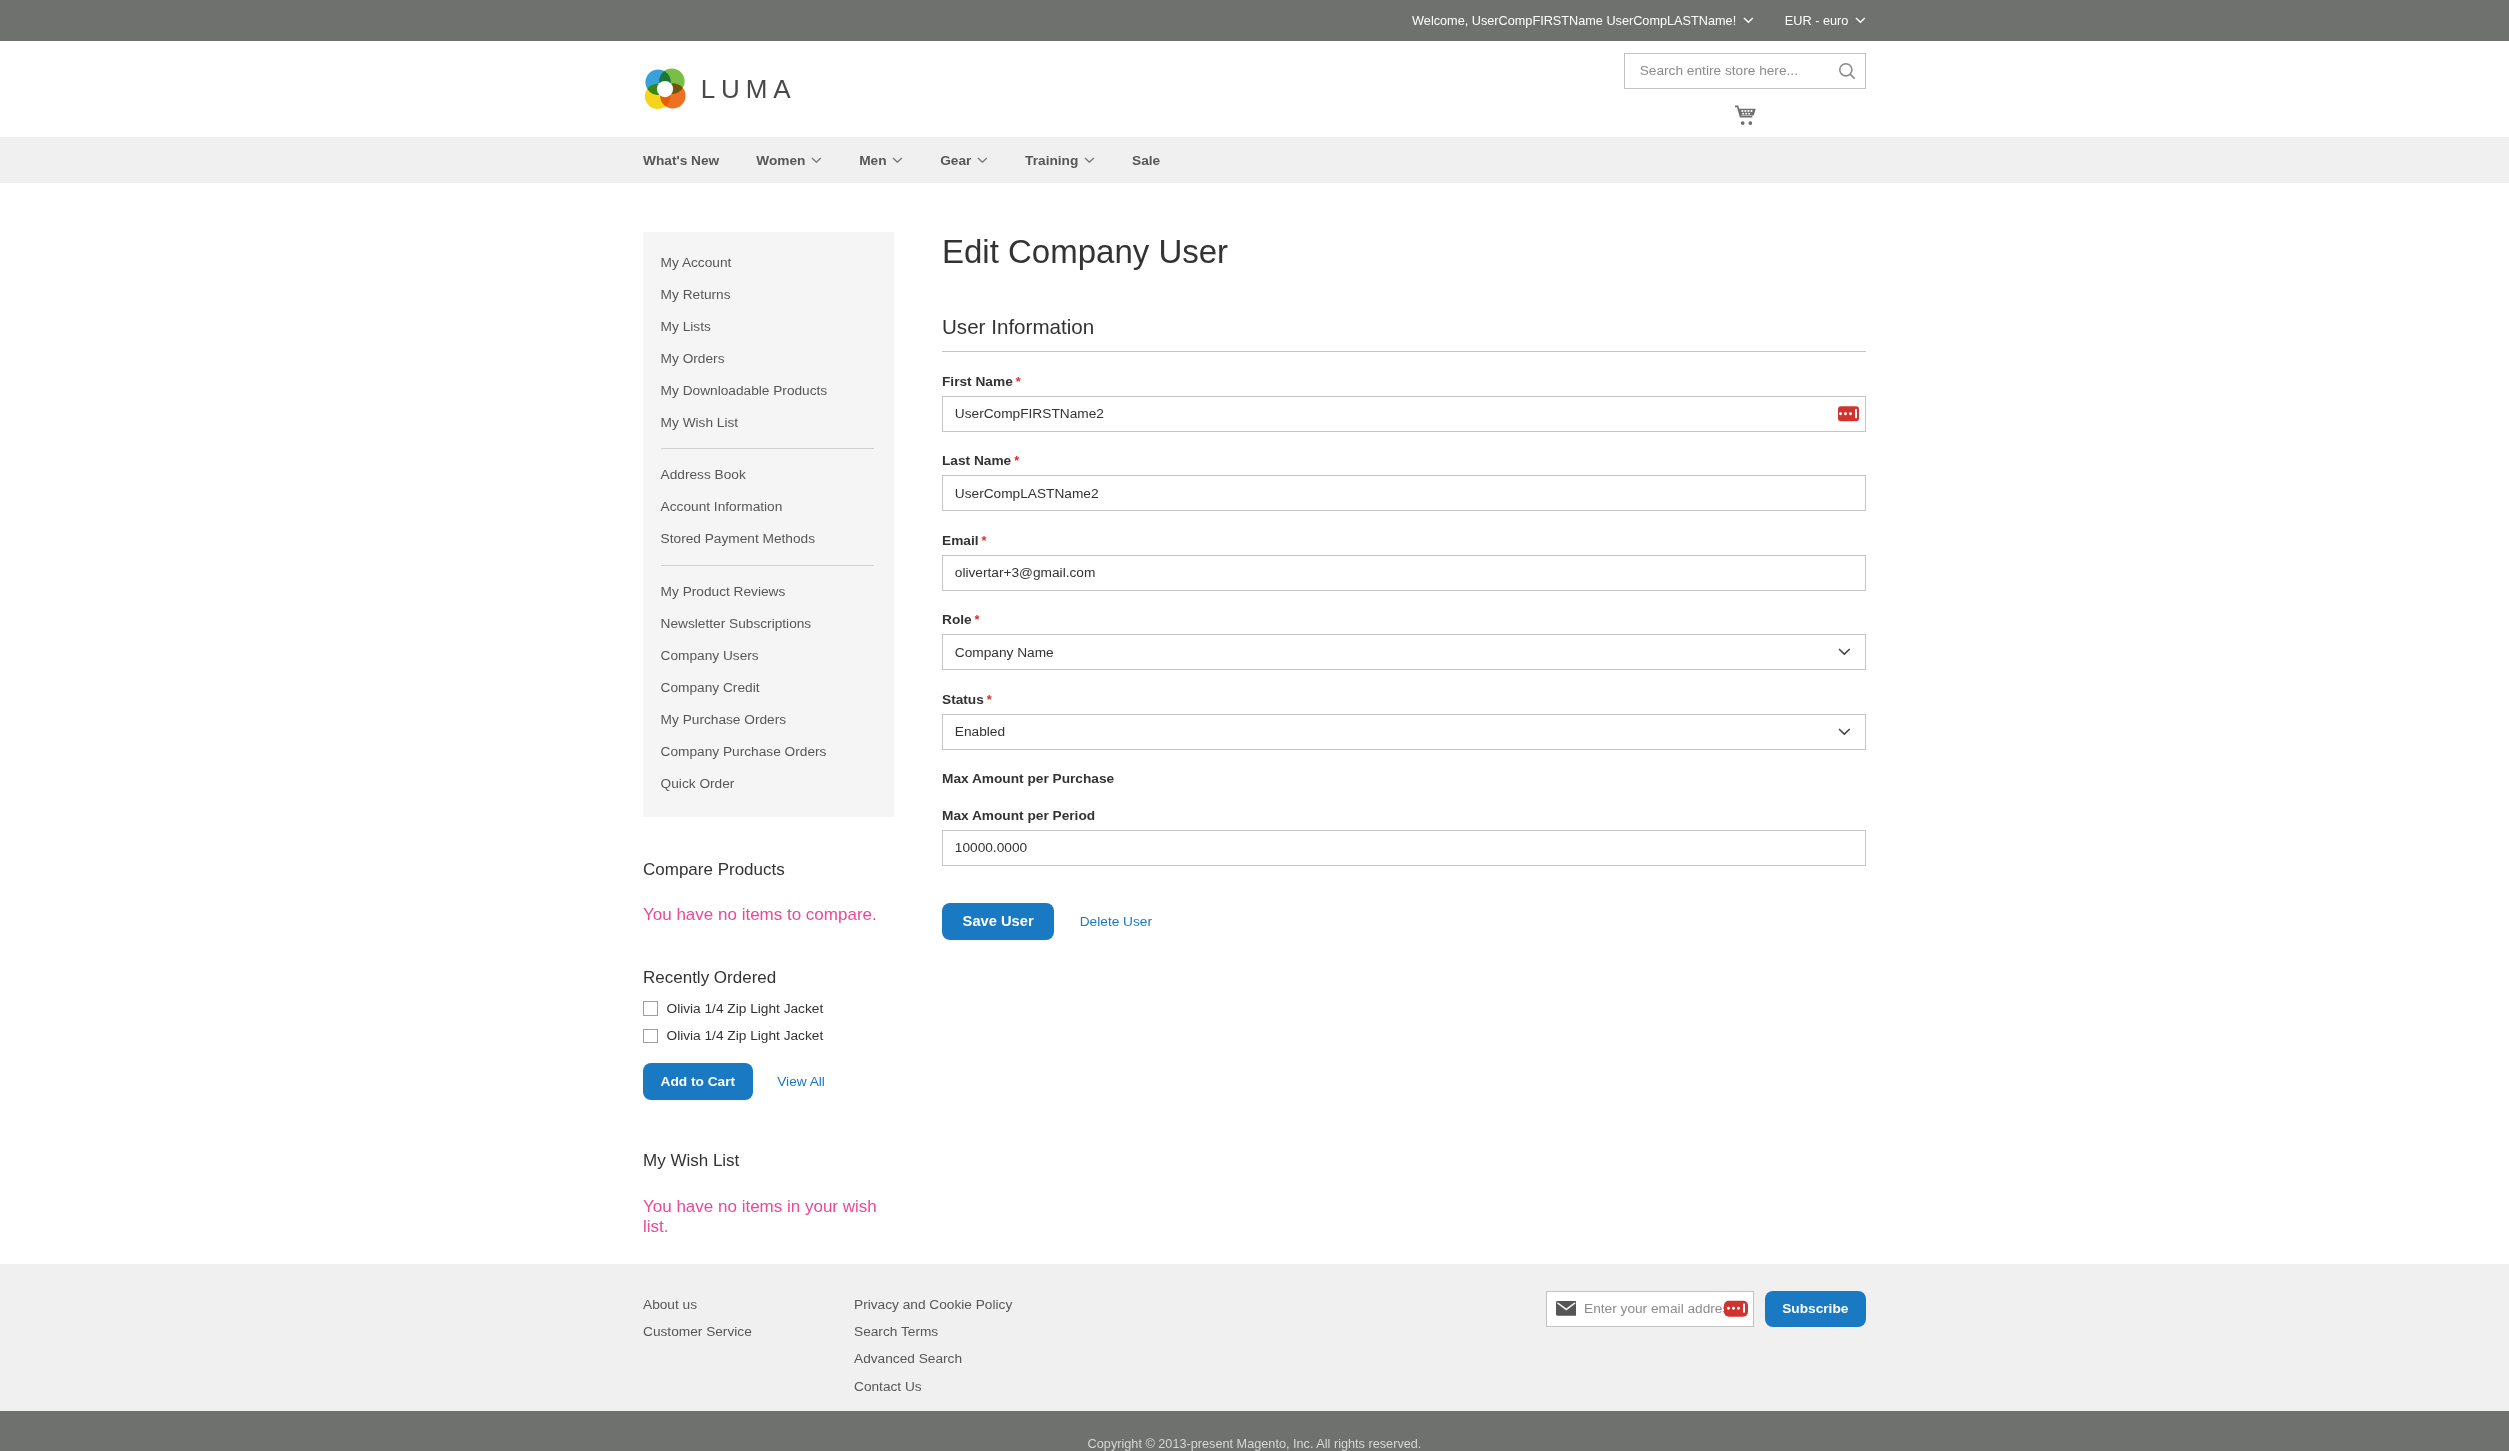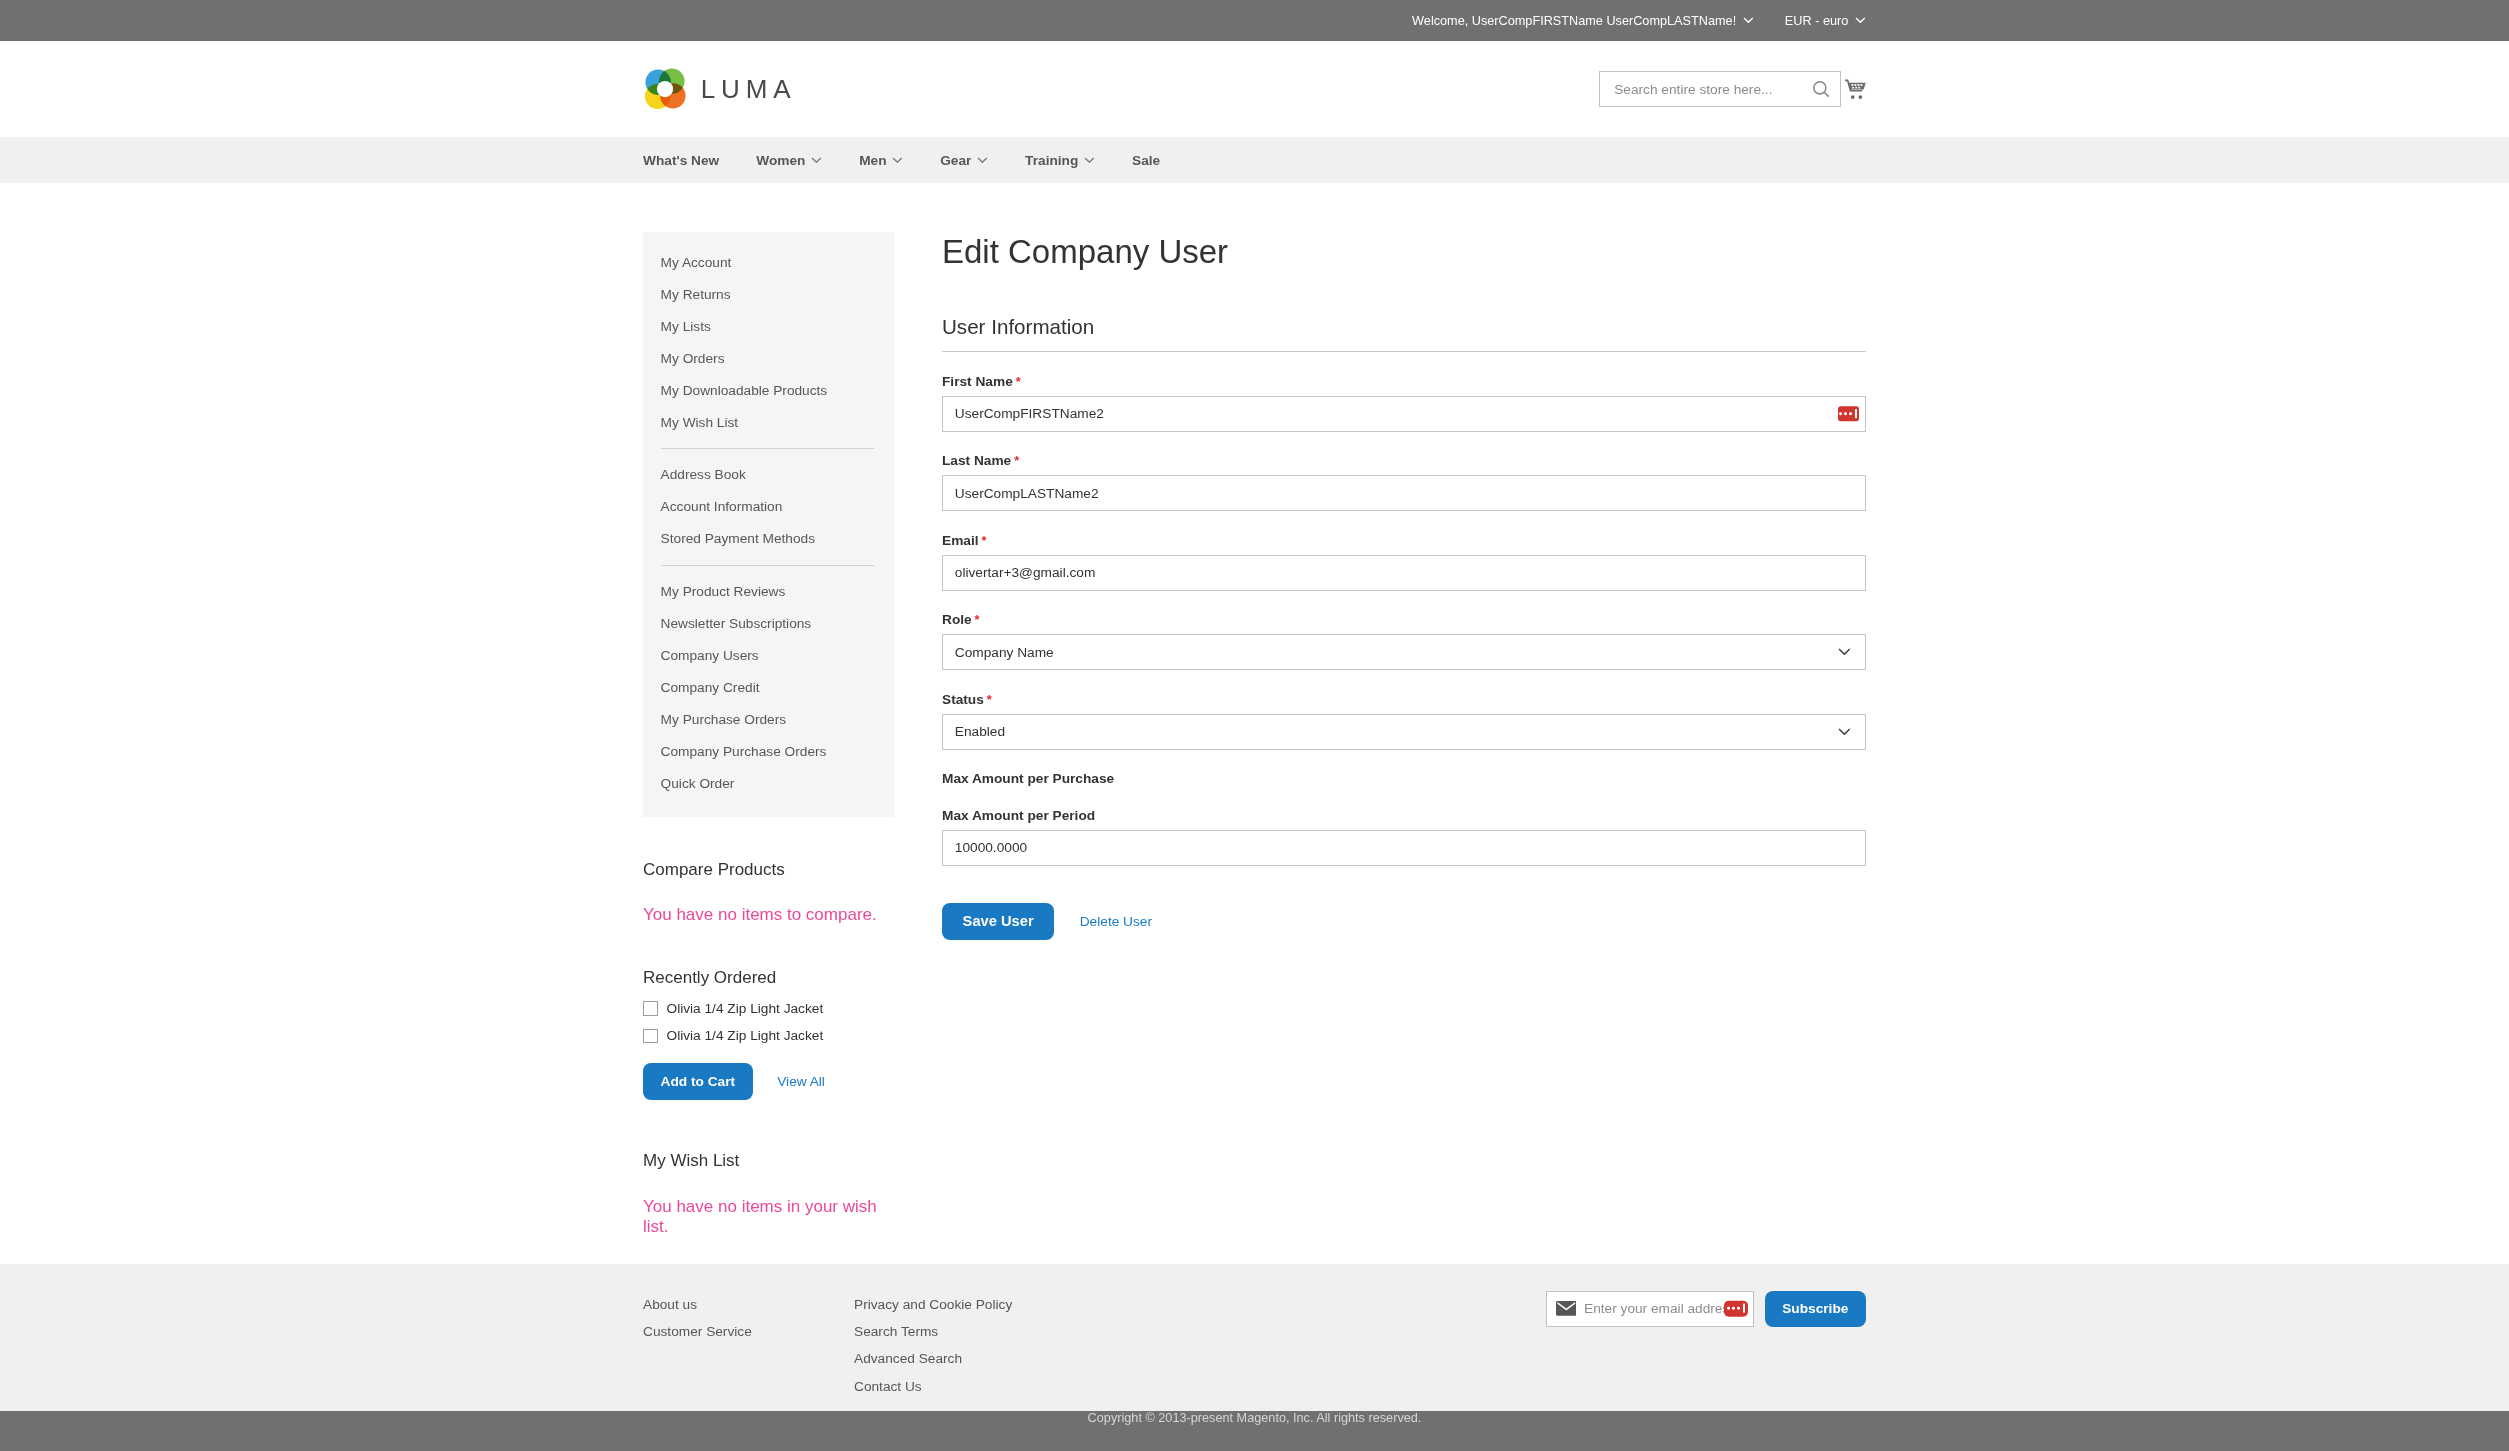--- a/index.html
+++ b/index.html
@@ -16,21 +16,21 @@
   
   .topbar { height:41px; background:#6e716e; }
   .topbar .container { height:100%; display:flex; justify-content:flex-end; align-items:center; gap:31px; }
   .topbar-item { display:flex; align-items:center; gap:6.9px; color:#fff; font-size:12.7px; }
   .chev { display:inline-block; line-height:0; }
 
   
   .header .container { height:96px; display:flex; align-items:center; justify-content:space-between; }
   .logo { display:flex; align-items:center; gap:12.7px; }
   .logo-text { font-size:26px; letter-spacing:5.9px; color:#494949; font-weight:400; }
-  .header-right { display:flex; align-items:center; gap:3px; }
+  .header-right { display:flex; align-items:center; gap:16px;flex-direction:column; }
   .search-box { position:relative; width:242px; }
   .search-box input {
     width:100%; height:36px; border:1px solid #c2c2c2; background:#fff;
     font-size:13.7px; color:#333; padding:0 39px 0 14.7px;
     font-family:"Liberation Sans", sans-serif;
   }
   .search-box input::placeholder { color:#8c8c8c; opacity:1; }
   .search-icon { position:absolute; right:9.8px; top:8.8px; }
 
   
@@ -109,21 +109,21 @@
     border:none; outline:none; flex:1; width:0; font-size:13.7px; color:#333;
     padding-right:2px; font-family:"Liberation Sans", sans-serif;
   }
   .nl-input input::placeholder { color:#8c8c8c; opacity:1; }
   .nl-lp {
     position:absolute; right:4.9px; top:50%; transform:translateY(-50%);
     width:23.5px; height:16.7px; background:#d0342e; border-radius:4.9px;
     display:flex; align-items:center; justify-content:center; gap:2px;
   }
   .copyright {
-    height:40px; background:#6e716e; display:flex; align-items:flex-start; justify-content:center;
+    height:40px; background:#6e716e; display:flex; align-items:flex-end; justify-content:center;
     font-size:12.7px; color:#d6d6d6;
   }
 </style>
 </head>
 <body>
 
 <div class="topbar">
   <div class="container">
     <div class="topbar-item">
       <span>Welcome, UserCompFIRSTName UserCompLASTName!</span>

